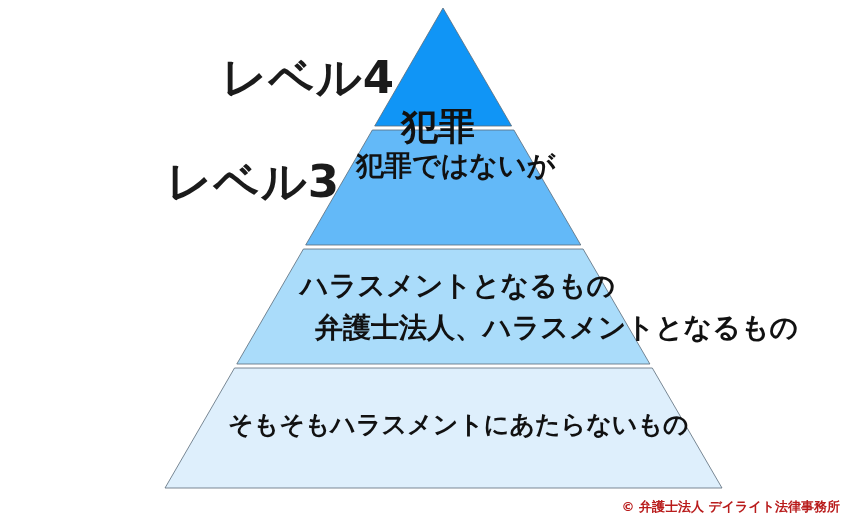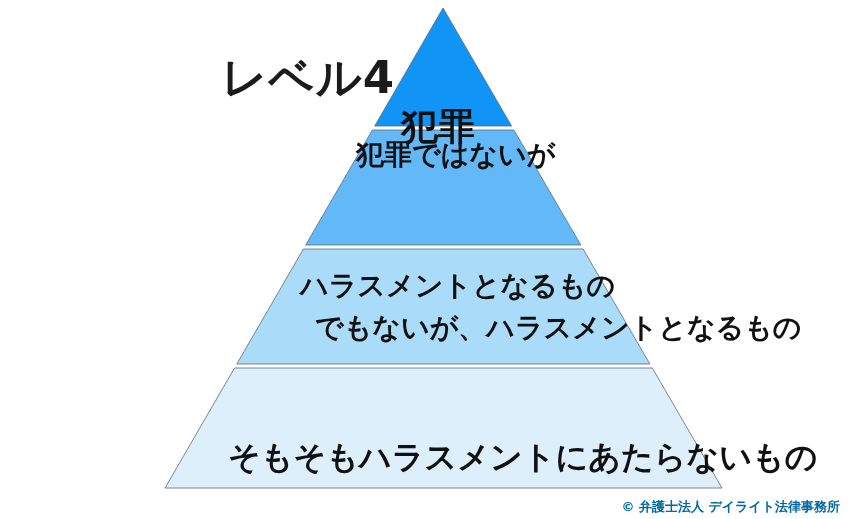--- a/index.html
+++ b/index.html
@@ -41,57 +41,58 @@
   .lbl-3 { left: 155px; top: 158px; }
   .lbl-2 { left: 85px;  top: 273px; }
   .lbl-1 { left: 30px;  top: 388px; }
   .tier-text {
     position: absolute;
     color: #111111;
     font-weight: 700;
     white-space: nowrap;
   }
   .txt-4 { left: 401px; top: 70px;  font-size: 37px; margin-top: 32px; }
-  .txt-3 { left: 356px; top: 134px; font-size: 28px; line-height: 41px; }
+  .txt-3 { left: 356px; top: 145px; font-size: 28px; line-height: 41px; }
   .txt-2 { left: 300px; top: 265px; font-size: 28px; line-height: 42px; }
-  .txt-1 { left: 228px; top: 408px; font-size: 32px; margin-top: 28px; }
+  .txt-1 { left: 228px; top: 408px; font-size: 25px; }
   .line2-indent-3 { padding-left: 14px; }
   .line2-indent-2 { padding-left: 15px; }
   .copyright {
     position: absolute;
     right: 10px;
     bottom: 3px;
     font-size: 13px;
     font-weight: 700;
-    color: #0369a1;
+    color: #b91c1c;
     white-space: nowrap;
   }
 </style>
 </head>
 <body>
 
 <div class="canvas">
 
   <svg class="pyramid-svg" viewBox="0 0 850 519">
     <polygon points="443,8 511.6,126 374.7,126" fill="#1095F6"></polygon>
     <polygon points="372.3,130 513.9,130 580.8,245 305.7,245" fill="#63B9F8"></polygon>
     <polygon points="303.4,249 583.1,249 649.9,364 236.8,364" fill="#AADCFA"></polygon>
     <polygon points="234.5,368 652.3,368 722,488 165,488" fill="#DEEFFC"></polygon>
   </svg>
 
   <div class="level-label lbl-4">レベル4</div>
+  <div class="level-label lbl-3">レベル3</div>
 
   <div class="tier-text txt-4">犯罪</div>
 
   <div class="tier-text txt-3">
     <div>犯罪ではないが</div>
   </div>
 
   <div class="tier-text txt-2">
     <div>ハラスメントとなるもの</div>
-    <div class="line2-indent-2">でもないが、ハラスメントとなるもの</div>
+    <div class="line2-indent-2">弁護士法人、ハラスメントとなるもの</div>
   </div>
 
   <div class="tier-text txt-1">そもそもハラスメントにあたらないもの</div>
 
   <div class="copyright">© 弁護士法人 デイライト法律事務所</div>
 
 </div>
 
 </body></html>

